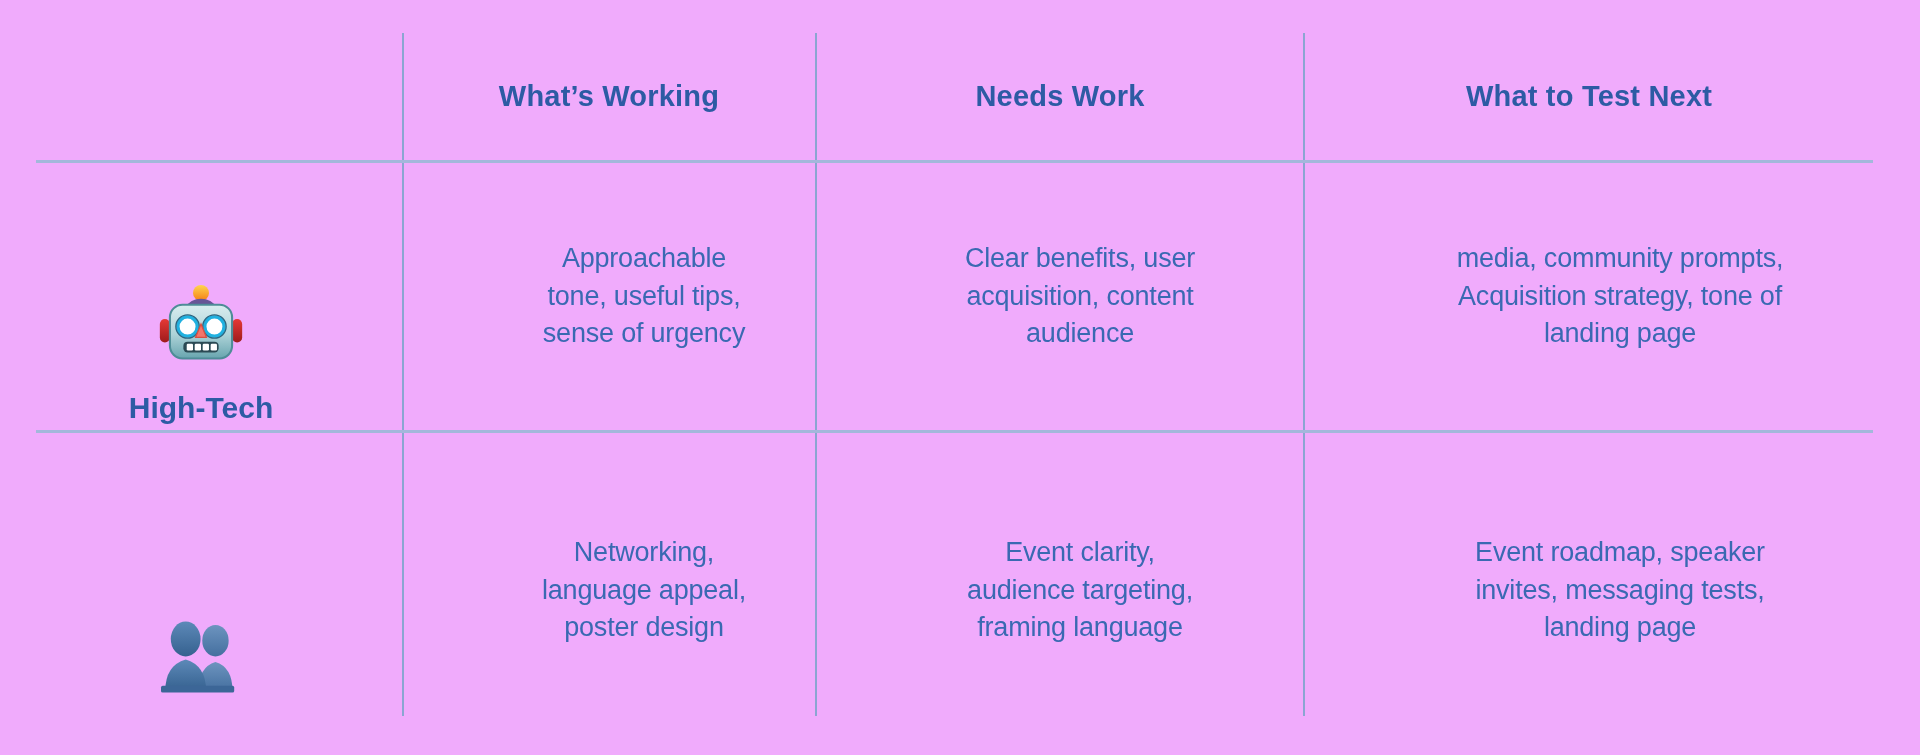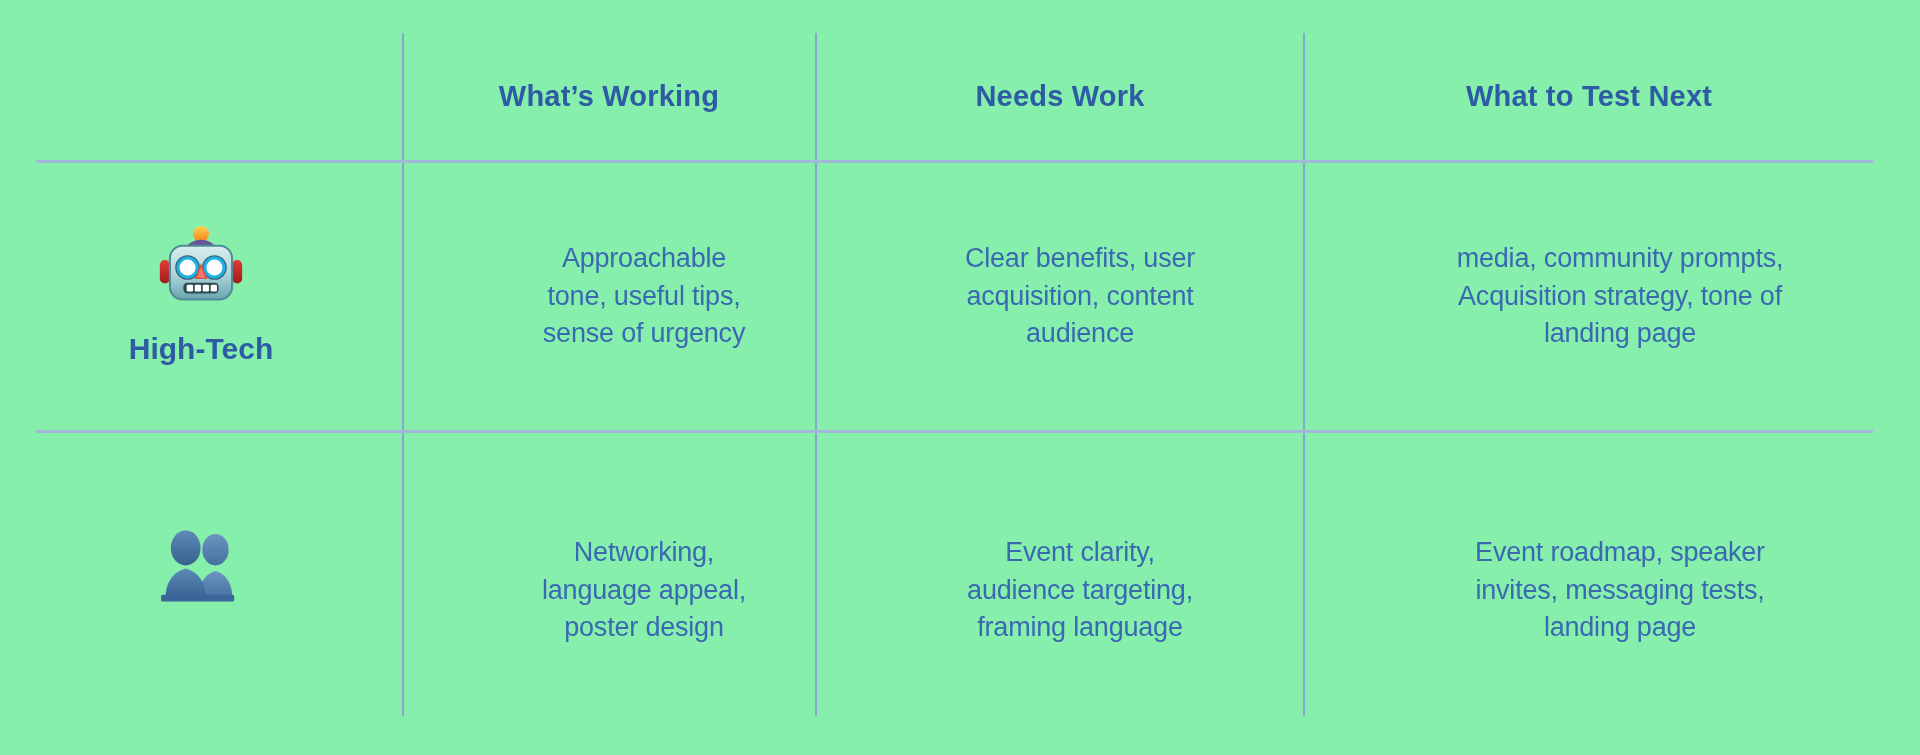--- a/index.html
+++ b/index.html
@@ -1,31 +1,31 @@
 <!DOCTYPE html>
 <html><head>
 <meta charset="utf-8">
 <style>
   html,body{margin:0;padding:0;background:#f3efe5;}
-  .stage{position:relative;width:1920px;height:755px;background:#86efac;overflow:hidden;
+  .stage{position:relative;width:1920px;height:755px;background:#f0abfc;overflow:hidden;
          font-family:"Liberation Sans",sans-serif;}
   
   .vline{position:absolute;top:33px;height:683px;width:2px;background:#8ba5d1;}
   .v1{left:402px}.v2{left:815px}.v3{left:1303px}
   .hline{position:absolute;left:36px;width:1837px;height:3px;background:#a3b7db;}
   .h1{top:160px}.h2{top:430px}
   
   .hdr{position:absolute;top:33px;height:127px;display:flex;align-items:center;justify-content:center;
        font-weight:700;font-size:29px;color:#2d5ba4;letter-spacing:.2px;}
   .hdr.c1{left:403px;width:412px}
   .hdr.c2{left:817px;width:486px}
   .hdr.c3{left:1305px;width:568px}
   
   .rowlabel{position:absolute;left:0;width:402px;display:flex;flex-direction:column;align-items:center;
-            justify-content:center;text-align:center;color:#2d5ba4;font-weight:700;font-size:30px;line-height:44px;}
+            justify-content:flex-end;text-align:center;color:#2d5ba4;font-weight:700;font-size:30px;line-height:44px;}
   .rowlabel.r1{top:163px;height:267px}
   .rowlabel.r2{top:433px;height:283px}
   .icon{display:block;margin-bottom:20px;}
   .icon svg{display:block}
   
   .cell{position:absolute;display:flex;flex-direction:column;justify-content:center;
         font-size:27px;line-height:37.5px;color:#3a69b2;letter-spacing:-0.2px;text-align:center;}
   .cell.c1{left:474px;width:340px}
   .cell.c2{left:858px;width:444px}
   .cell.c3{left:1368px;width:504px}

